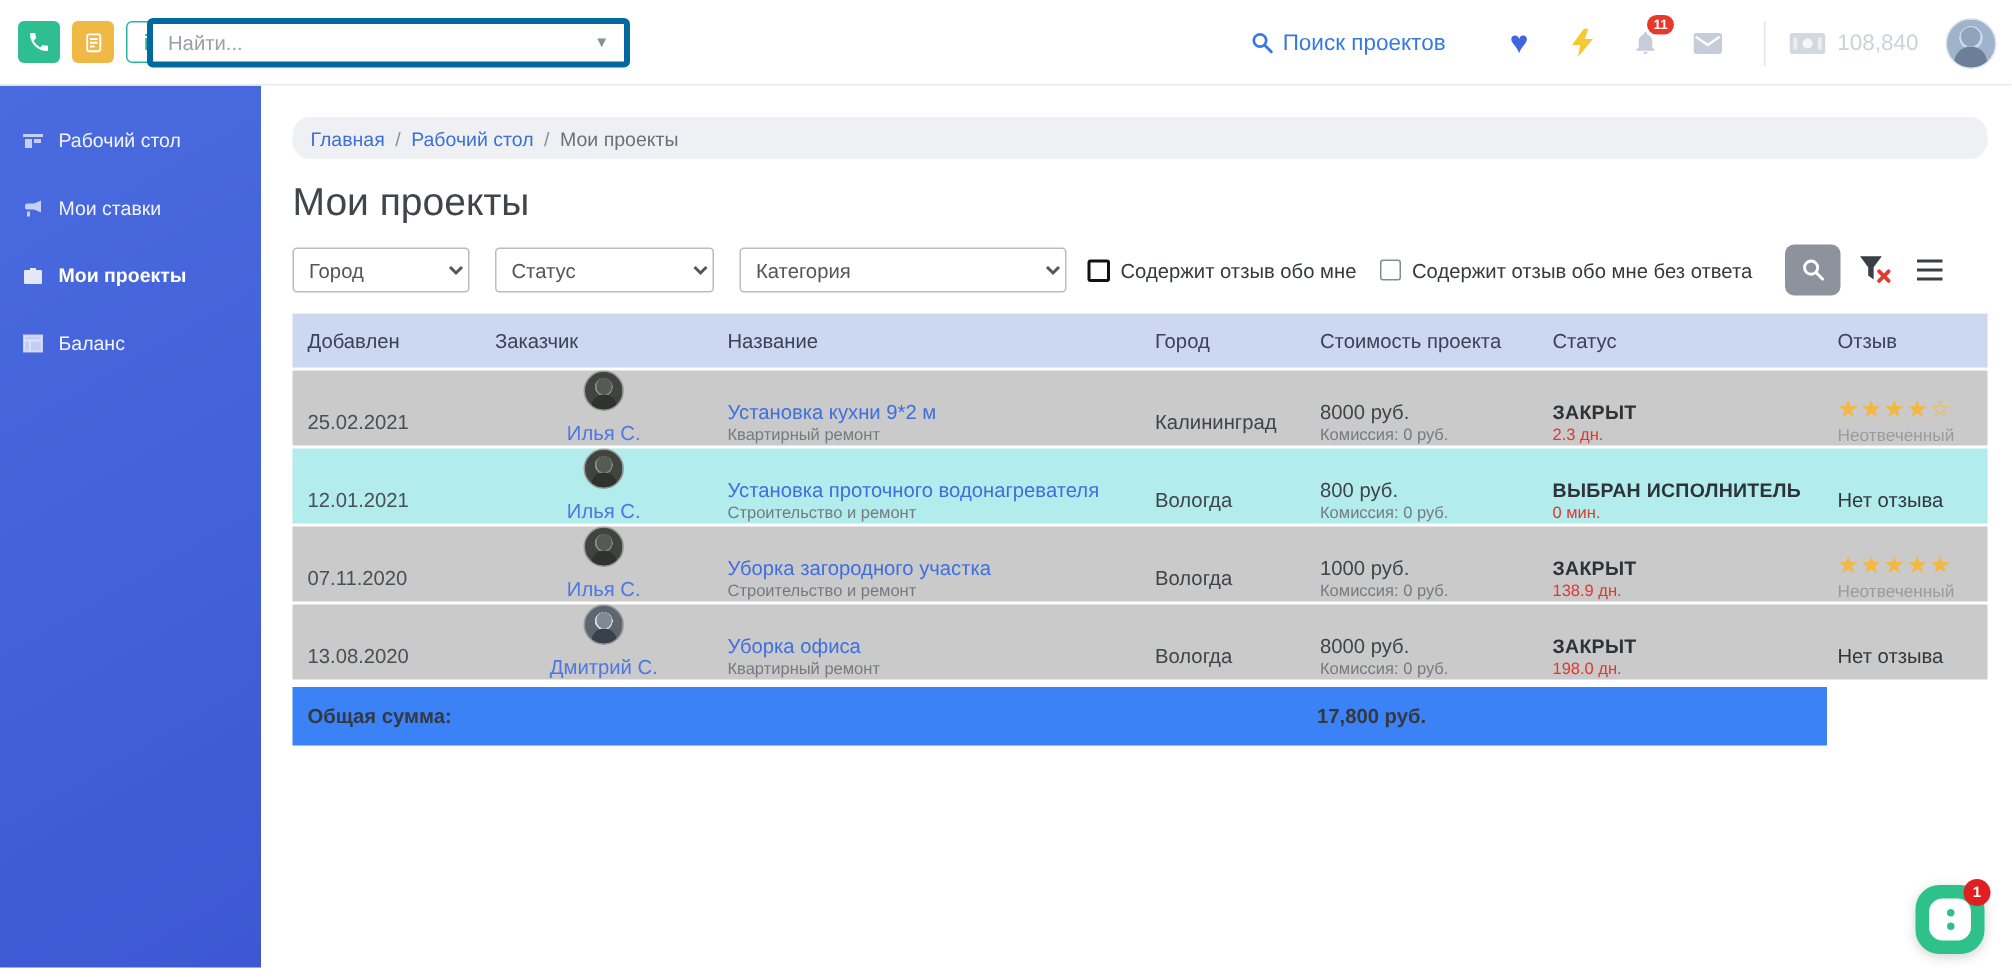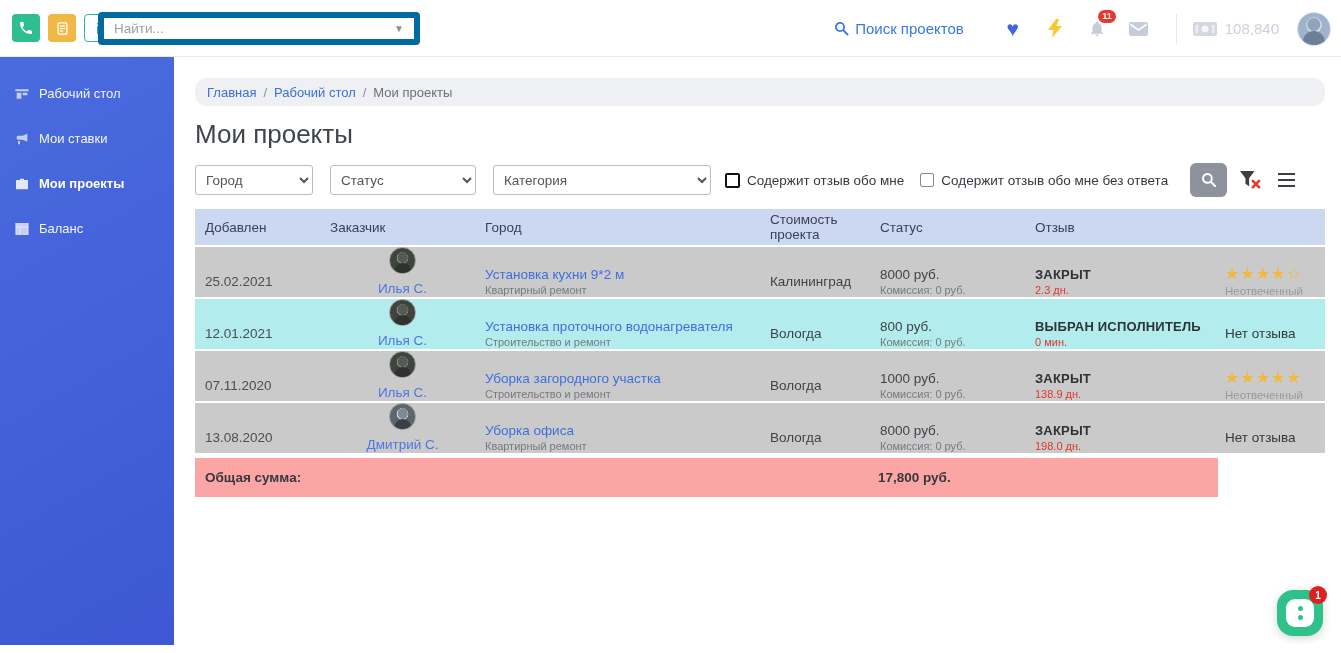--- a/index.html
+++ b/index.html
@@ -5,21 +5,21 @@
   * { margin:0; padding:0; box-sizing:border-box; }
   html,body { width:1341px; height:653px; background:#fff; font-family:"Liberation Sans", sans-serif; overflow:hidden; }
 
   
   .topbar { position:absolute; left:0; top:0; width:1341px; height:57px; background:#fff; border-bottom:1px solid #eaeaea; z-index:5; }
   .logo-group { position:absolute; left:12px; top:14px; display:flex; gap:8px; }
   .logo-tile { width:28px; height:28px; border-radius:4px; display:flex; align-items:center; justify-content:center; }
   .tile-phone { background:#2fbe8f; }
   .tile-doc { background:#f0b844; }
   .tile-info { background:#fff; border:1.5px solid #2ab5a0; color:#21b59b; font-weight:bold; font-size:15px; }
-  .search-combo { position:absolute; left:98px; top:12px; width:322px; height:33px; border:6px solid #0369a1; border-radius:4px; background:#fff; display:flex; align-items:center; padding:0 10px; }
+  .search-combo { position:absolute; left:98px; top:12px; width:322px; height:33px; border:4px solid #0369a1; border-radius:4px; background:#fff; display:flex; align-items:center; padding:0 10px; }
   .search-combo input { border:none; outline:none; flex:1; font-size:13.5px; color:#444; font-family:"Liberation Sans",sans-serif; background:transparent; }
   .search-combo input::placeholder { color:#9aa0a6; }
   .combo-caret { color:#8a8f98; font-size:10px; }
 
   .topbar-right { position:absolute; right:10px; top:0; height:57px; display:flex; align-items:center; gap:0; }
   .search-projects { display:flex; align-items:center; gap:6px; color:#3779e3; font-size:15px; cursor:pointer; margin-right:28px; }
   .tb-ico { width:42px; display:flex; justify-content:center; align-items:center; position:relative; }
   .heart-ico { color:#3f66e0; font-size:21px; }
   .badge { position:absolute; top:-9px; right:2px; background:#e8382d; color:#fff; font-size:9px; font-weight:bold; padding:2px 4px; border-radius:7px; line-height:1; }
   .tb-divider { width:1px; height:30px; background:#e3e6ea; margin:0 16px; }
@@ -72,21 +72,21 @@
   .cell-name a { color:#3e6fe0; text-decoration:none; cursor:pointer; display:block; }
   .sub-text { font-size:11px; color:#767a80; margin-top:2px; }
   .cell-city { color:#3f444a; }
   .price-main { color:#3f444a; }
   .status-main { font-weight:bold; color:#2e3338; font-size:13px; letter-spacing:.2px; }
   .status-sub { font-size:11px; color:#e0372e; margin-top:2px; }
   .stars { color:#f5b73c; font-size:16px; letter-spacing:1px; line-height:1; white-space:nowrap; }
   .review-note { font-size:11.5px; color:#9b9b9b; margin-top:3px; }
   .no-review { color:#33383d; }
 
-  .tbl-total { margin-top:5px; width:1023px; height:39px; background:#fca5a5; position:relative; }
+  .tbl-total { margin-top:5px; width:1023px; height:39px; background:#3b82f6; position:relative; }
   .total-label { position:absolute; left:10px; top:12px; font-size:13.5px; font-weight:bold; color:#35393f; }
   .total-value { position:absolute; left:683px; top:12px; font-size:13.5px; font-weight:bold; color:#35393f; }
 
   
   .chat-widget { position:absolute; left:1277px; top:590px; width:46px; height:46px; background:#2ec28a; border-radius:16px; cursor:pointer; box-shadow:0 2px 8px rgba(0,0,0,.18); }
   .chat-face { position:absolute; left:9px; top:9px; width:28px; height:28px; background:#fff; border-radius:9px; display:flex; flex-direction:column; align-items:center; justify-content:center; gap:4px; }
   .chat-dot { width:5px; height:5px; border-radius:50%; background:#2ec28a; }
   .chat-badge { position:absolute; top:-4px; right:-4px; width:18px; height:18px; background:#e02020; color:#fff; border-radius:50%; font-size:10px; font-weight:bold; display:flex; align-items:center; justify-content:center; }
 
   svg { display:block; }
@@ -239,20 +239,21 @@
       <span class="menu-bar"></span>
       <span class="menu-bar"></span>
       <span class="menu-bar"></span>
     </button>
   </div>
 
   <div class="tbl">
     <div class="tbl-grid tbl-head" id="tbl-head">
         <div>Добавлен</div>
         <div>Заказчик</div>
+        <div>Название</div>
         <div>Город</div>
         <div>Стоимость проекта</div>
         <div>Статус</div>
         <div>Отзыв</div>
       </div>
     <div id="tbl-body">
   <div class="tbl-grid tbl-row">
     <div class="cell-date">25.02.2021</div>
     <div class="cell-client">
       <span class="avatar-row"></span>

